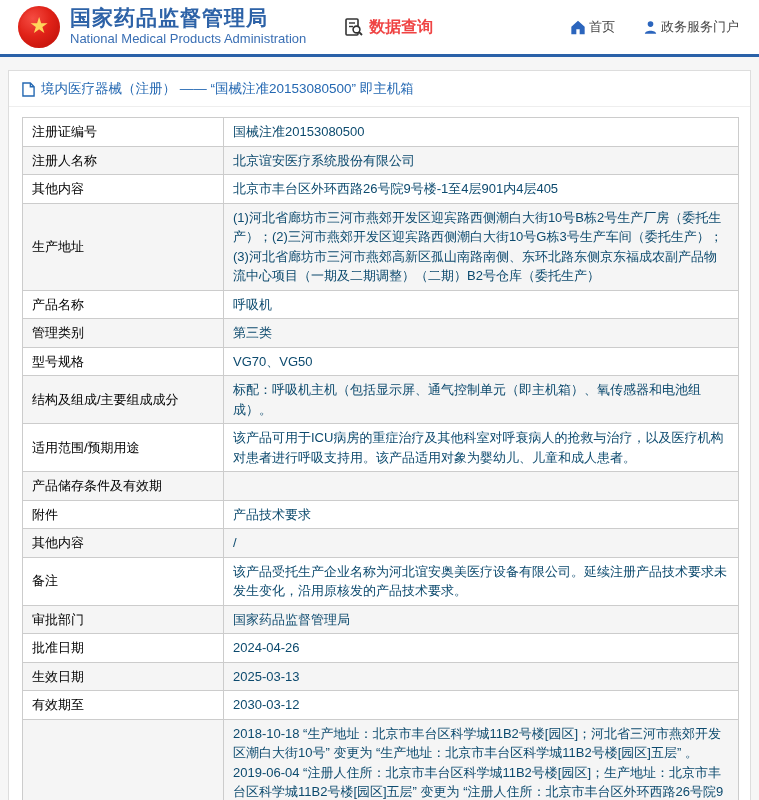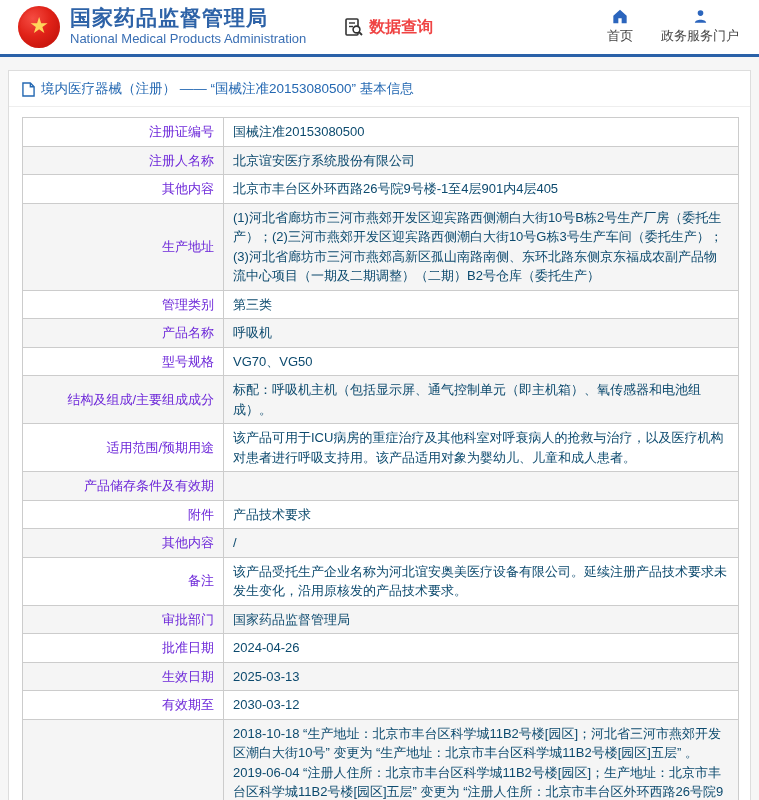--- a/index.html
+++ b/index.html
@@ -18,38 +18,38 @@
     background:radial-gradient(circle at 35% 30%, #f54c42 0%, #e02218 45%, #b70d06 100%);
     display:flex; align-items:center; justify-content:center;
     box-shadow:inset 0 0 0 2px #d8201533;
   }
   .emblem span{ color:#ffd65c; font-size:22px; line-height:1; transform:translateY(-1px); }
   .titles .cn{ color:#2d62a7; font-size:21px; font-weight:bold; letter-spacing:1px; line-height:1.15; }
   .titles .en{ color:#3a6fb4; font-size:13px; line-height:1.3; }
   .dq{ display:flex; align-items:center; gap:5px; margin-left:38px; cursor:pointer; }
   .dq span{ font-size:16px; font-weight:bold; color:#ef4444; }
   .right-nav{ margin-left:auto; display:flex; gap:28px; padding-right:6px; }
-  .nav-item{ display:flex; flex-direction:column; align-items:center; gap:3px; cursor:pointer; text-decoration:none; }
+  .nav-item{ display:flex; align-items:center; gap:3px; cursor:pointer; text-decoration:none; }
   .nav-item span{ font-size:13px; color:#444; }
 
   
   .panel{
     background:#fff; margin:13px 8px 0 8px; border:1px solid #ddd;
     min-height:780px;
   }
   .breadcrumb{
     display:flex; align-items:center; gap:6px;
     padding:9px 13px 8px 13px; border-bottom:1px solid #eee;
     color:#2468b2; font-size:13.5px;
   }
 
   
   table.info{ border-collapse:collapse; margin:10px 13px 0 13px; width:716px; table-layout:fixed; }
   table.info td{ border:1px solid #ccc; font-size:13px; line-height:1.5; vertical-align:middle; }
-  td.label-cell{ width:201px; text-align:right; padding:4px 9px; color:#6d28d9; }
+  td.label-cell{ width:201px; padding:4px 9px; color:#000000; }
   td.value-cell{ width:515px; text-align:left; padding:4px 9px; color:#0c4a6e; white-space:pre-line; word-break:break-all; }
   table.info tr:nth-child(even){ background:#f5f5f5; }
   table.info tr:nth-child(odd){ background:#fff; }
 
   svg{ display:block; }
 </style>
 </head>
 <body>
 
 <div class="page">
@@ -92,21 +92,21 @@
       </a>
     </nav>
   </header>
 
   <main class="panel">
     <div class="breadcrumb">
       <svg width="13" height="15" viewBox="0 0 14 16">
         <path d="M1 1 H9 L13 5 V15 H1 Z" fill="none" stroke="#2468b2" stroke-width="1.5"></path>
         <path d="M9 1 V5 H13" fill="none" stroke="#2468b2" stroke-width="1.5"></path>
       </svg>
-      <span>境内医疗器械（注册） —— “国械注准20153080500” 基本信息</span>
+      <span>境内医疗器械（注册） —— “国械注准20153080500” 即主机箱</span>
     </div>
 
     <table class="info">
       <tbody>
           <tr>
             <td class="label-cell">注册证编号</td>
             <td class="value-cell">国械注准20153080500</td>
           </tr>
           <tr>
             <td class="label-cell">注册人名称</td>
@@ -114,26 +114,26 @@
           </tr>
           <tr>
             <td class="label-cell">其他内容</td>
             <td class="value-cell">北京市丰台区外环西路26号院9号楼-1至4层901内4层405</td>
           </tr>
           <tr>
             <td class="label-cell">生产地址</td>
             <td class="value-cell">(1)河北省廊坊市三河市燕郊开发区迎宾路西侧潮白大街10号B栋2号生产厂房（委托生产）；(2)三河市燕郊开发区迎宾路西侧潮白大街10号G栋3号生产车间（委托生产）；(3)河北省廊坊市三河市燕郊高新区孤山南路南侧、东环北路东侧京东福成农副产品物流中心项目（一期及二期调整）（二期）B2号仓库（委托生产）</td>
           </tr>
           <tr>
+            <td class="label-cell">产品名称</td>
+            <td class="value-cell">呼吸机</td>
+          </tr>
+          <tr>
             <td class="label-cell">管理类别</td>
             <td class="value-cell">第三类</td>
-          </tr>
-          <tr>
-            <td class="label-cell">产品名称</td>
-            <td class="value-cell">呼吸机</td>
           </tr>
           <tr>
             <td class="label-cell">型号规格</td>
             <td class="value-cell">VG70、VG50</td>
           </tr>
           <tr>
             <td class="label-cell">结构及组成/主要组成成分</td>
             <td class="value-cell">标配：呼吸机主机（包括显示屏、通气控制单元（即主机箱）、氧传感器和电池组成）。</td>
           </tr>
           <tr>

